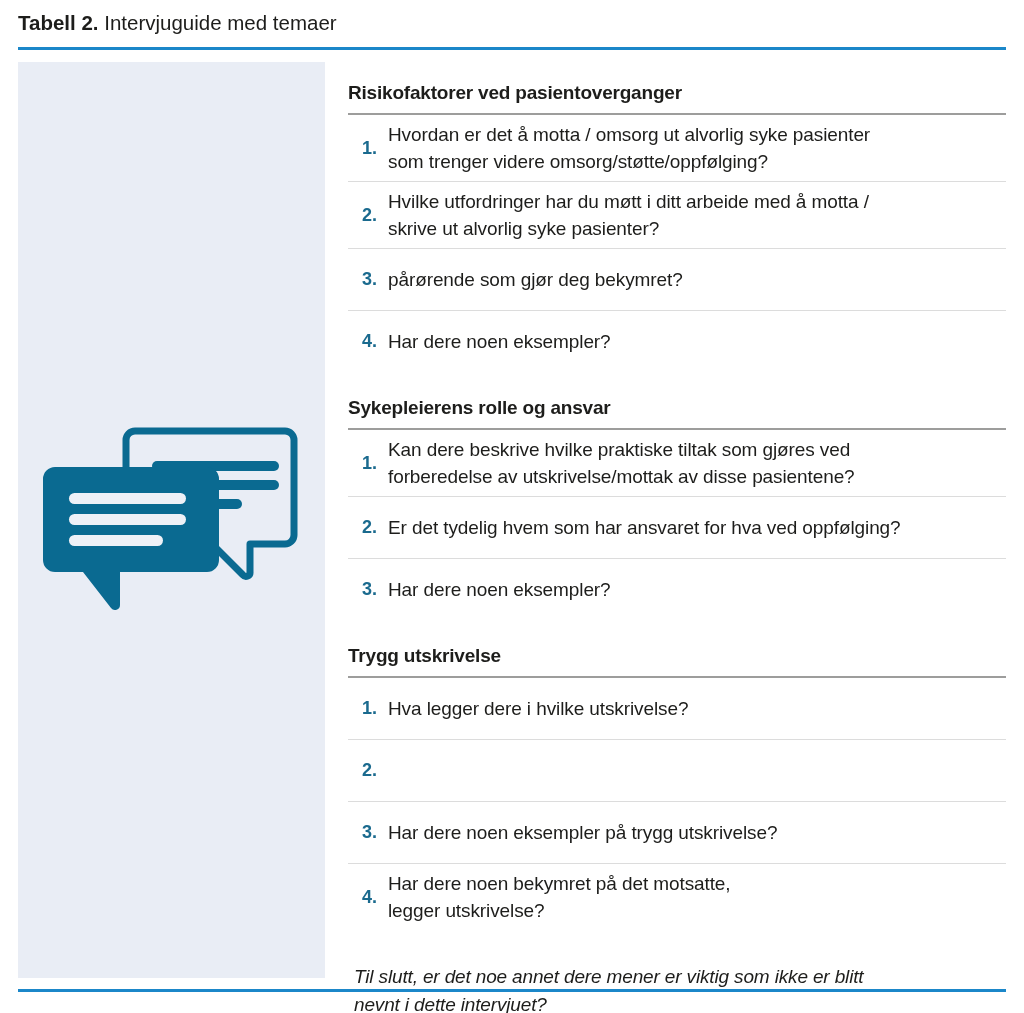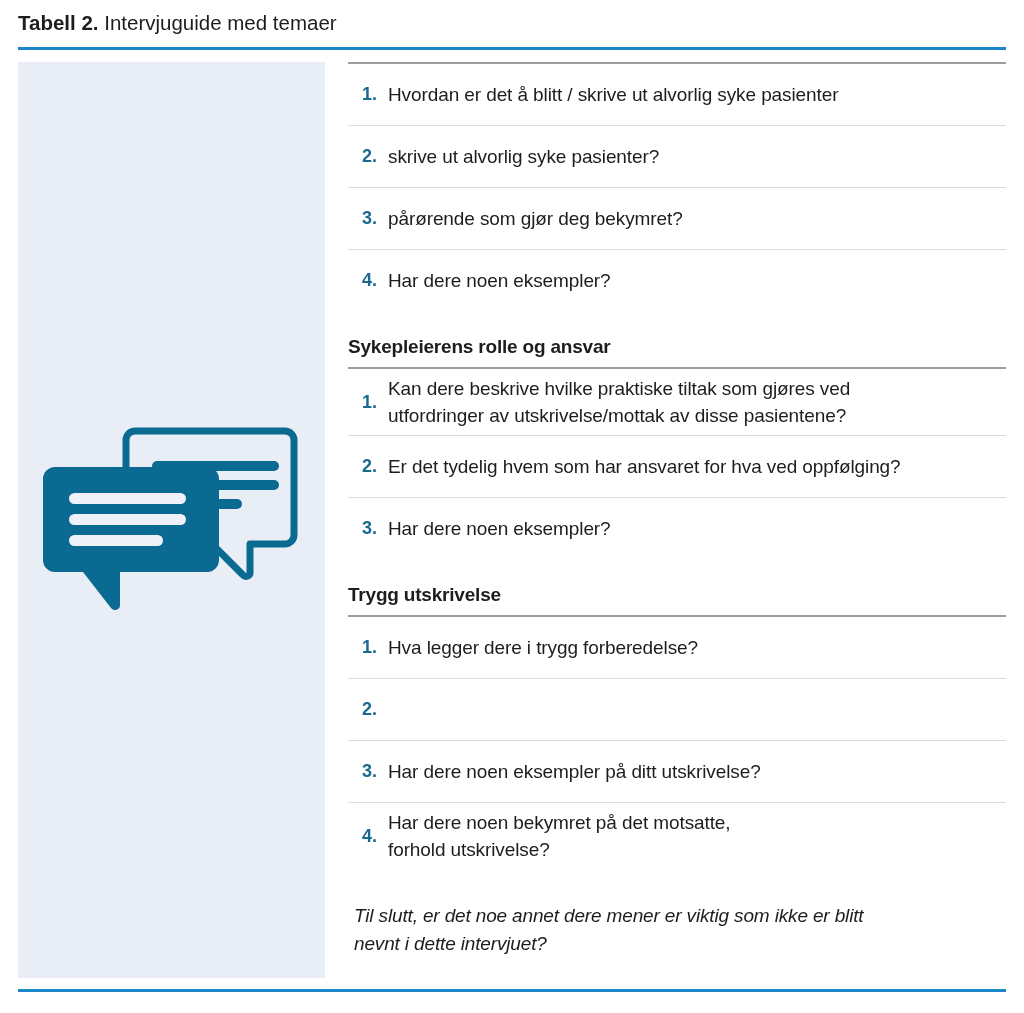--- a/index.html
+++ b/index.html
@@ -189,32 +189,35 @@
           <rect x="29" y="73" width="117" height="11" rx="5.5" fill="#eef1f7"></rect>
           <rect x="29" y="94" width="117" height="11" rx="5.5" fill="#eef1f7"></rect>
           <rect x="29" y="115" width="94" height="11" rx="5.5" fill="#eef1f7"></rect>
         </svg>
       </div>
     </div>
 
     <div class="content">
 
       <div class="section">
+        <div class="section-head">Risikofaktorer ved pasientoverganger</div>
         <div class="section-rule"></div>
 
         <div class="qrow">
           <div class="qnum">1.</div>
           <div class="qtext">
-            <span>Hvordan er det å blitt / skrive ut alvorlig syke pasienter</span>
+            <span>Hvordan er det å motta / omsorg ut alvorlig syke pasienter</span>
+            <span class="l2">som trenger videre omsorg/støtte/oppfølging?</span>
           </div>
         </div>
 
         <div class="qrow">
           <div class="qnum">2.</div>
           <div class="qtext">
+            <span>Hvilke utfordringer har du møtt i ditt arbeide med å motta /</span>
             <span class="l2">skrive ut alvorlig syke pasienter?</span>
           </div>
         </div>
 
         <div class="qrow">
           <div class="qnum">3.</div>
           <div class="qtext">
             <span class="l2">pårørende som gjør deg bekymret?</span>
           </div>
         </div>
@@ -228,21 +231,21 @@
       </div>
 
       <div class="section">
         <div class="section-head">Sykepleierens rolle og ansvar</div>
         <div class="section-rule"></div>
 
         <div class="qrow">
           <div class="qnum">1.</div>
           <div class="qtext">
             <span>Kan dere beskrive hvilke praktiske tiltak som gjøres ved</span>
-            <span class="l2">utfordringer av utskrivelse/mottak av disse pasientene?</span>
+            <span class="l2">forberedelse av utskrivelse/mottak av disse pasientene?</span>
           </div>
         </div>
 
         <div class="qrow">
           <div class="qnum">2.</div>
           <div class="qtext">
             <span>Er det tydelig hvem som har ansvaret for hva ved oppfølging?</span>
           </div>
         </div>
 
@@ -254,40 +257,40 @@
         </div>
       </div>
 
       <div class="section">
         <div class="section-head">Trygg utskrivelse</div>
         <div class="section-rule"></div>
 
         <div class="qrow">
           <div class="qnum">1.</div>
           <div class="qtext">
-            <span>Hva legger dere i trygg forberedelse?</span>
+            <span>Hva legger dere i hvilke utskrivelse?</span>
           </div>
         </div>
 
         <div class="qrow">
           <div class="qnum">2.</div>
         </div>
 
         <div class="qrow">
           <div class="qnum">3.</div>
           <div class="qtext">
-            <span>Har dere noen eksempler på ditt utskrivelse?</span>
+            <span>Har dere noen eksempler på trygg utskrivelse?</span>
           </div>
         </div>
 
         <div class="qrow last">
           <div class="qnum">4.</div>
           <div class="qtext">
             <span>Har dere noen bekymret på det motsatte,</span>
-            <span class="l2">forhold utskrivelse?</span>
+            <span class="l2">legger utskrivelse?</span>
           </div>
         </div>
       </div>
 
       <div class="closing">
         <span>Til slutt, er det noe annet dere mener er viktig som ikke er blitt</span>
         <span class="l2">nevnt i dette intervjuet?</span>
       </div>
 
     </div>

